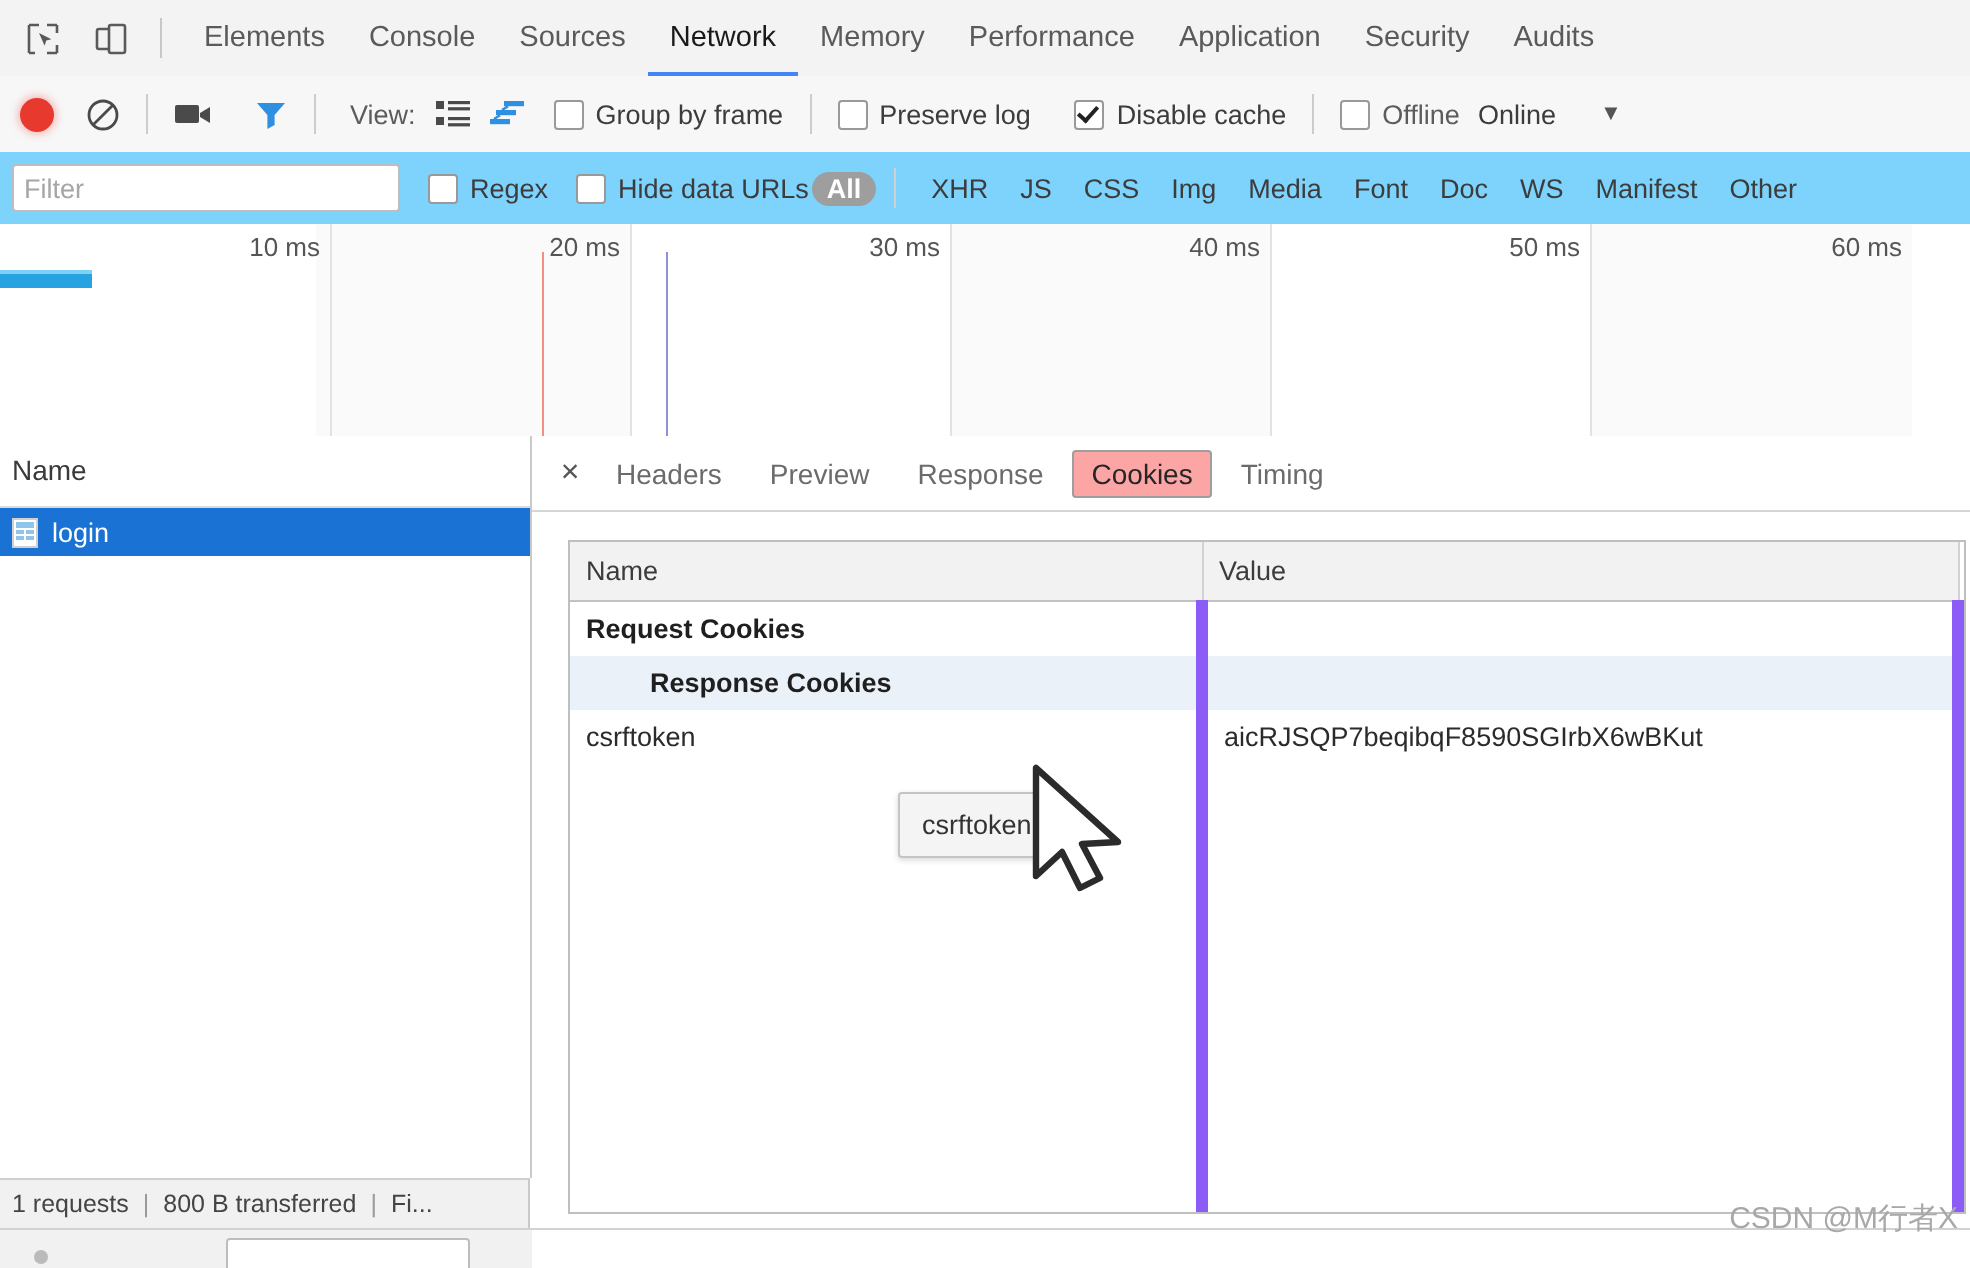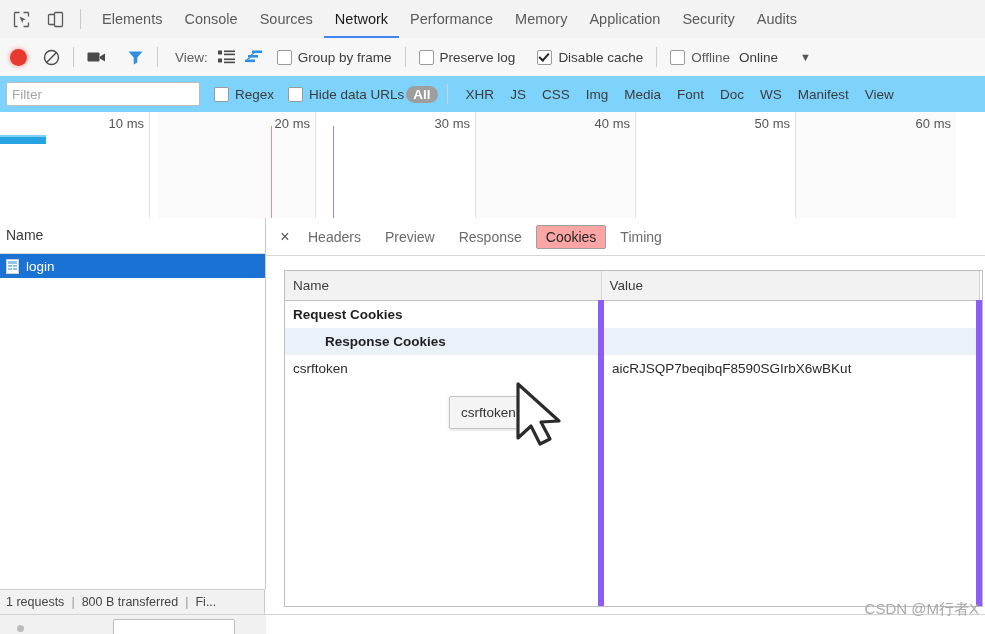--- a/index.html
+++ b/index.html
@@ -214,22 +214,22 @@
         <rect x="1.5" y="3.5" width="7" height="10" rx="1" stroke="#5a5a5a" stroke-width="1.3" fill="none"></rect>
         <rect x="7.5" y="1.5" width="8" height="14" rx="1" stroke="#5a5a5a" stroke-width="1.3" fill="#f3f3f3"></rect>
       </svg>
     </div>
     <div class="tb-sep"></div>
 
     <div class="tab">Elements</div>
     <div class="tab">Console</div>
     <div class="tab">Sources</div>
     <div class="tab active">Network</div>
+    <div class="tab">Memory</div>
     <div class="tab">Performance</div>
-    <div class="tab">Memory</div>
     <div class="tab">Application</div>
     <div class="tab">Security</div>
     <div class="tab">Audits</div>
   </div>
 
   <div class="toolbar">
     <div class="rec-dot"></div>
 
     <div class="clear-ico">
       <svg width="17" height="17" viewBox="0 0 17 17">
@@ -322,29 +322,29 @@
     <div class="fsep"></div>
     <span class="ftype">XHR</span>
     <span class="ftype">JS</span>
     <span class="ftype">CSS</span>
     <span class="ftype">Img</span>
     <span class="ftype">Media</span>
     <span class="ftype">Font</span>
     <span class="ftype">Doc</span>
     <span class="ftype">WS</span>
     <span class="ftype">Manifest</span>
-    <span class="ftype">View</span>
+    <span class="ftype">Other</span>
   </div>
 
   <div class="overview">
     <div class="ov-band" style="left:158px;width:158px;"></div>
     <div class="ov-band" style="left:476px;width:160px;"></div>
     <div class="ov-band" style="left:796px;width:160px;"></div>
 
-    <div class="ov-tick" style="left:0px;width:150px;">
+    <div class="ov-tick" style="left:16px;width:150px;">
       <span>10 ms</span>
     </div>
     <div class="ov-tick" style="left:158px;width:158px;">
       <span>20 ms</span>
     </div>
     <div class="ov-tick" style="left:316px;width:160px;">
       <span>30 ms</span>
     </div>
     <div class="ov-tick" style="left:476px;width:160px;">
       <span>40 ms</span>

